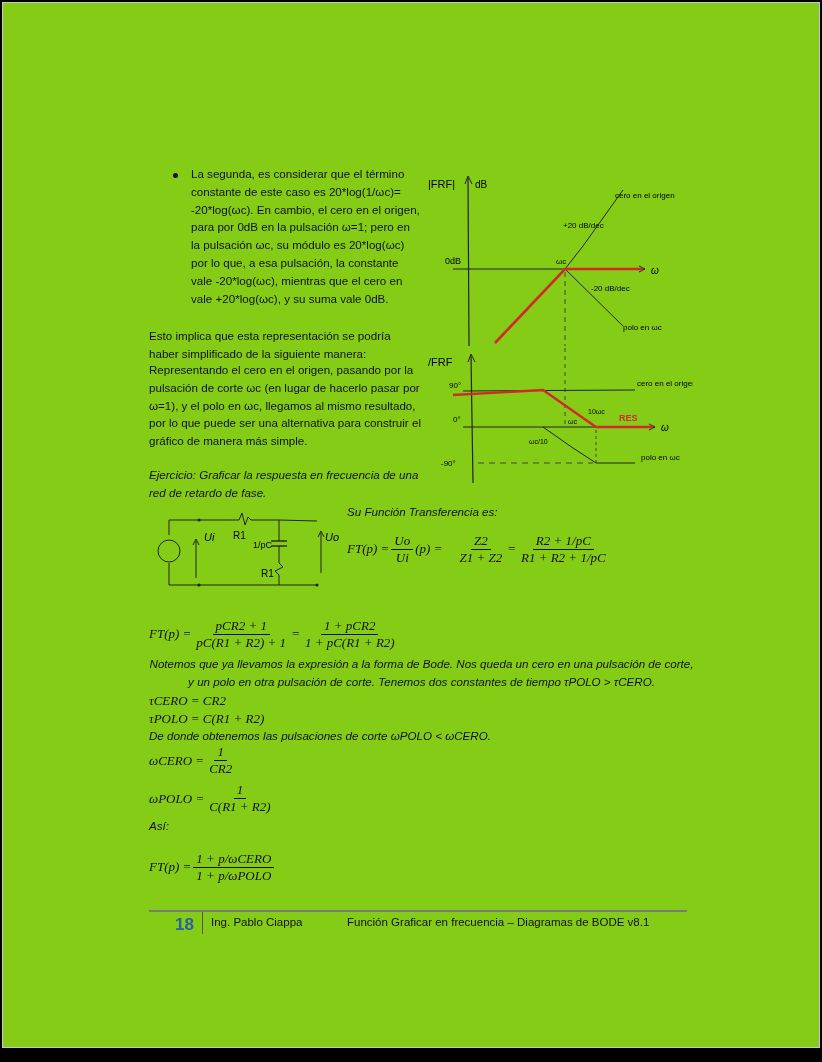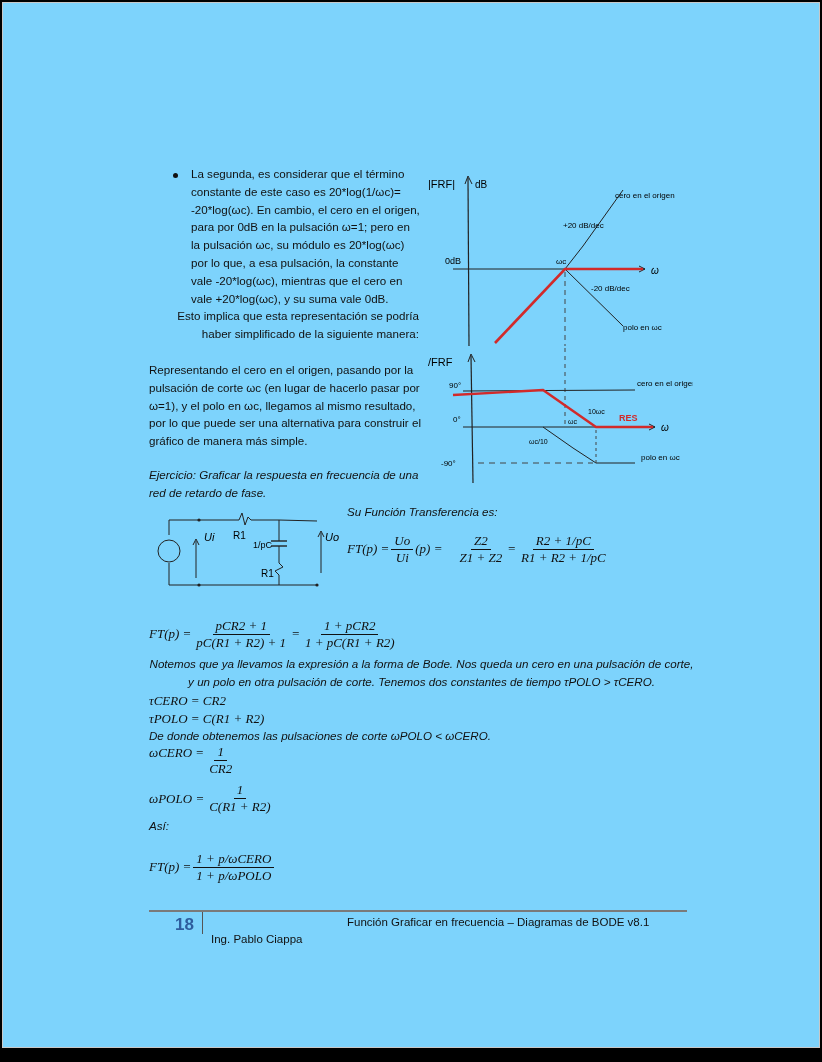--- a/index.html
+++ b/index.html
@@ -2,37 +2,37 @@
 <html><head>
 <meta charset="utf-8">
 <style>
   html, body { margin:0; padding:0; }
   body {
     width:822px; height:1062px; background:#000; position:relative; overflow:hidden;
     font-family:"Liberation Sans", "DejaVu Sans", sans-serif;
   }
   .page {
     position:absolute; left:2px; top:2px; width:818px; height:1046px;
-    background:#7dd3fc; border:1px solid #c8c8c8; box-sizing:border-box;
+    background:#84cc16; border:1px solid #c8c8c8; box-sizing:border-box;
   }
   .txt { position:absolute; font-size:11.6px; line-height:17.8px; color:#111; }
   .it { font-style:italic; }
   .bullet-dot { position:absolute; left:170px; top:170px; width:5px; height:5px; border-radius:50%; background:#111; }
   .block-bullet { left:188px; top:162px; width:230px; }
-  .block-after { left:146px; top:304px; width:270px;text-align:right; }
+  .block-after { left:146px; top:324px; width:270px; }
   .block-rep { left:146px; top:358px; width:272px; }
   .block-ex { left:146px; top:463px; width:275px; }
   .math { position:absolute; font-family:"Liberation Serif","DejaVu Serif",serif; font-style:italic; font-size:13px; color:#111; }
   .frac { display:inline-flex; flex-direction:column; align-items:center; vertical-align:middle; margin:0 2px; }
   .frac .num { padding:0 3px 1px; border-bottom:1px solid #111; line-height:14px; }
   .frac .den { padding:1px 3px 0; line-height:14px; }
   .footer-rule { position:absolute; left:146px; top:907px; width:538px; height:2px; background:#7a7a7a; }
   .footer-pg { position:absolute; left:172px; top:912px; font-size:17px; font-weight:bold; color:#2e5e9e; }
   .footer-sep { position:absolute; left:199px; top:909px; width:1px; height:22px; background:#555; }
-  .footer-author { position:absolute; left:208px; top:913px; font-size:11.5px; color:#111;margin-top:17px; }
+  .footer-author { position:absolute; left:208px; top:913px; font-size:11.5px; color:#111; }
   .footer-title { position:absolute; left:344px; top:913px; font-size:11.5px; color:#111; }
   svg { position:absolute; }
 </style>
 </head>
 <body>
 
 <div class="page">
 
   <div class="bullet-dot"></div>
   <div class="txt block-bullet">La segunda, es considerar que el término constante de este caso es 20*log(1/ωc)= -20*log(ωc). En cambio, el cero en el origen, para por 0dB en la pulsación ω=1; pero en la pulsación ωc, su módulo es 20*log(ωc) por lo que, a esa pulsación, la constante vale -20*log(ωc), mientras que el cero en vale +20*log(ωc), y su suma vale 0dB.</div>
@@ -140,21 +140,21 @@
         <span class="den">1 + pC(R1 + R2)</span>
       </span>
   </div>
 
   <div class="txt it" style="left:146px;top:652px;width:545px;text-align:center;">Notemos que ya llevamos la expresión a la forma de Bode. Nos queda un cero en una pulsación de corte, y un polo en otra pulsación de corte. Tenemos dos constantes de tiempo τPOLO &gt; τCERO.</div>
 
   <div class="math" style="left:146px;top:690px;">τCERO = CR2</div>
   <div class="math" style="left:146px;top:708px;">τPOLO = C(R1 + R2)</div>
   <div class="txt it" style="left:146px;top:724px;width:400px;">De donde obtenemos las pulsaciones de corte ωPOLO &lt; ωCERO.</div>
 
-  <div class="math" style="left:146px;top:742px;display:flex;align-items:flex-start;">
+  <div class="math" style="left:146px;top:742px;display:flex;align-items:center;">
     <span>ωCERO =</span>
     <span class="frac">
         <span class="num">1</span>
         <span class="den">CR2</span>
       </span>
   </div>
   <div class="math" style="left:146px;top:780px;display:flex;align-items:center;">
     <span>ωPOLO =</span>
     <span class="frac">
         <span class="num">1</span>

